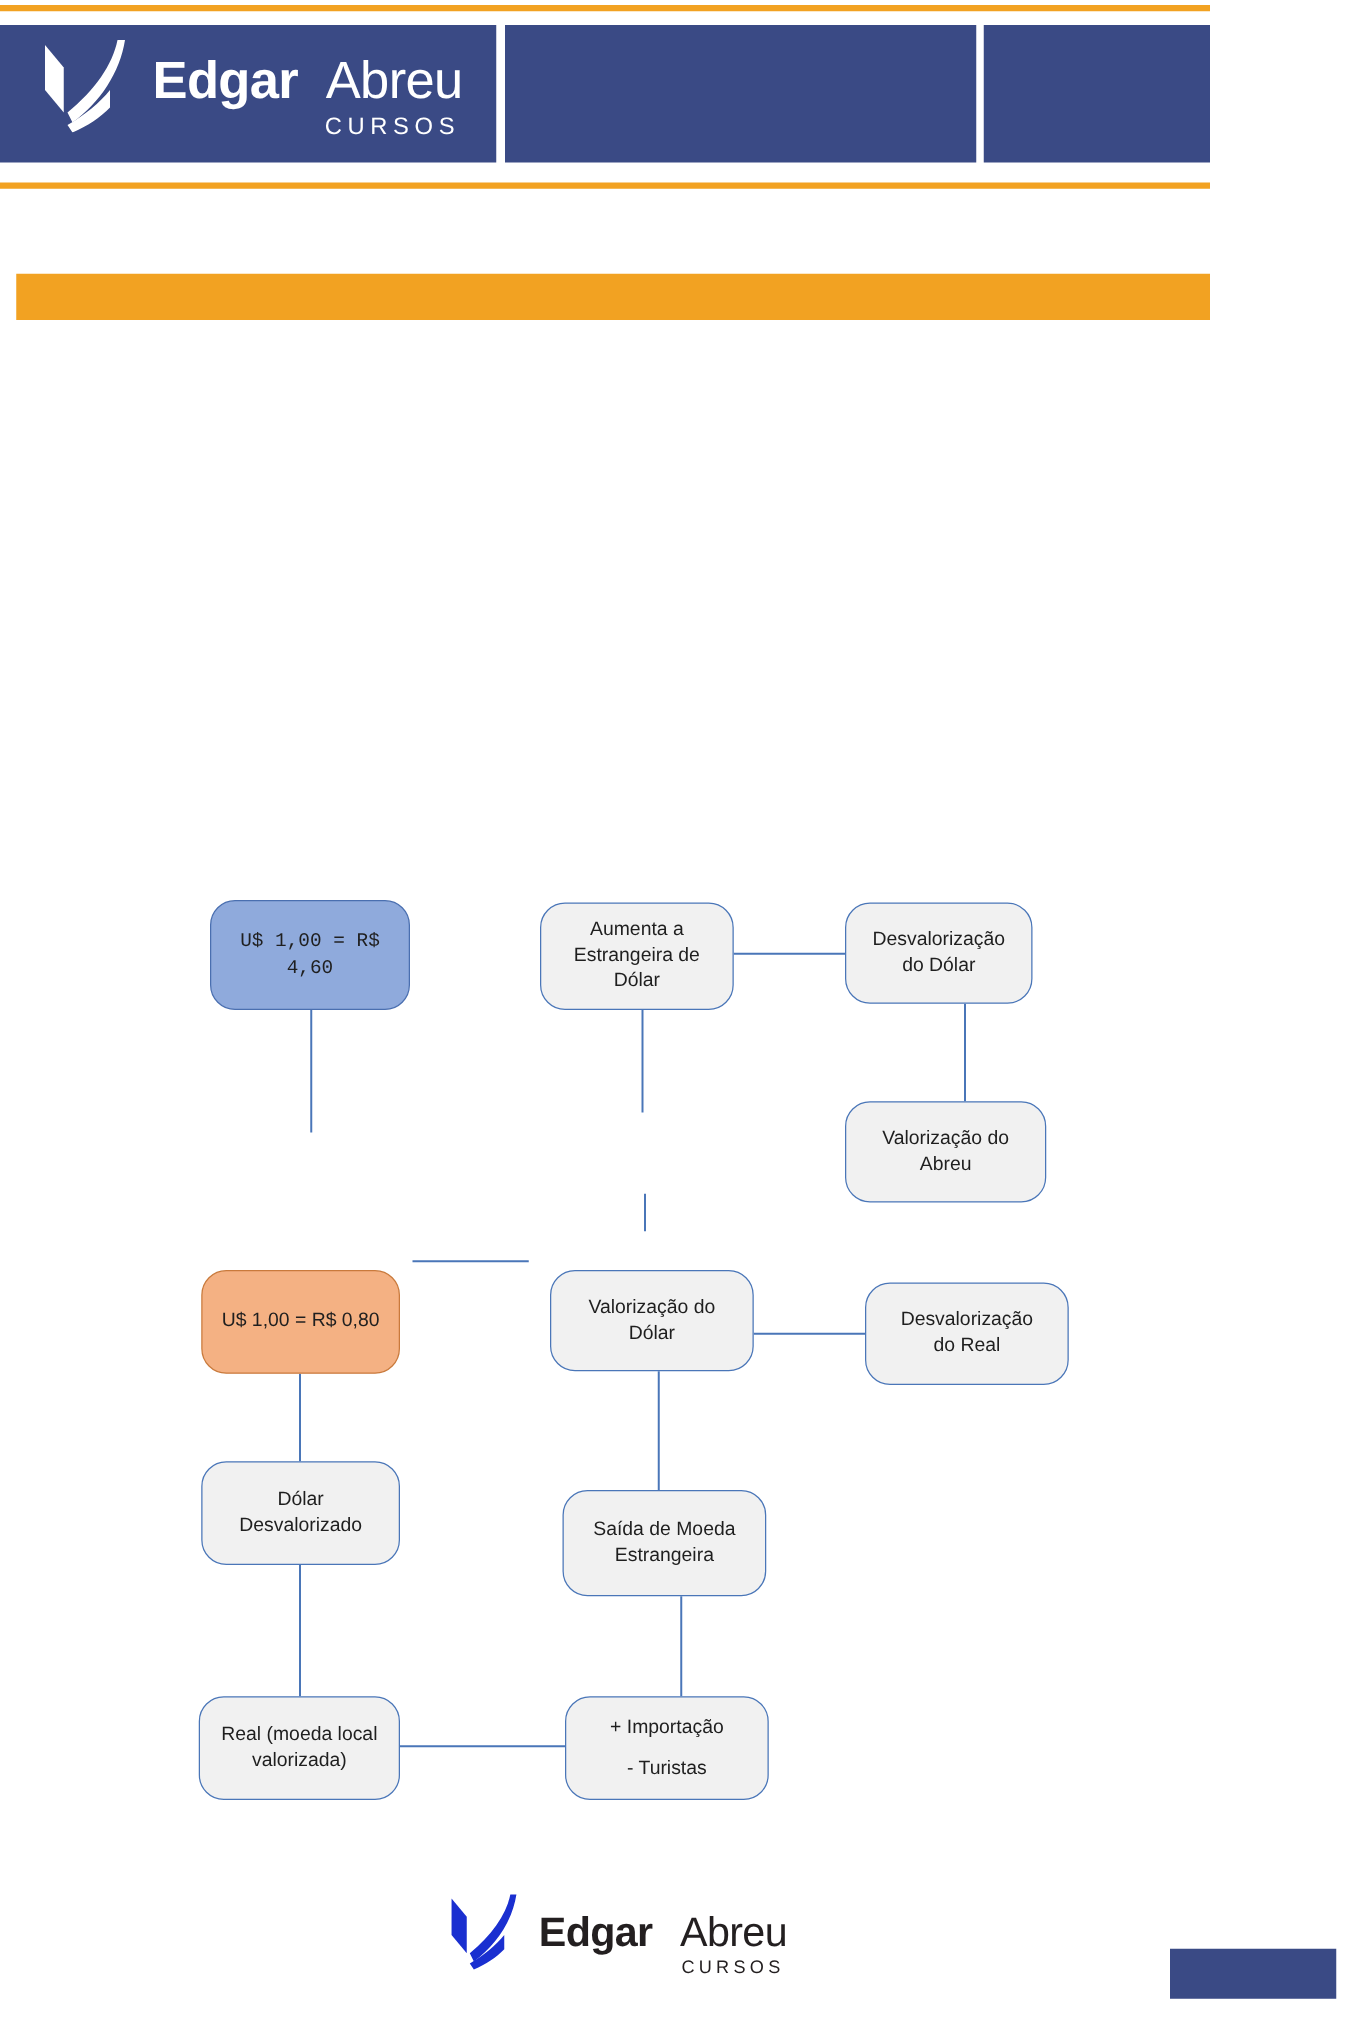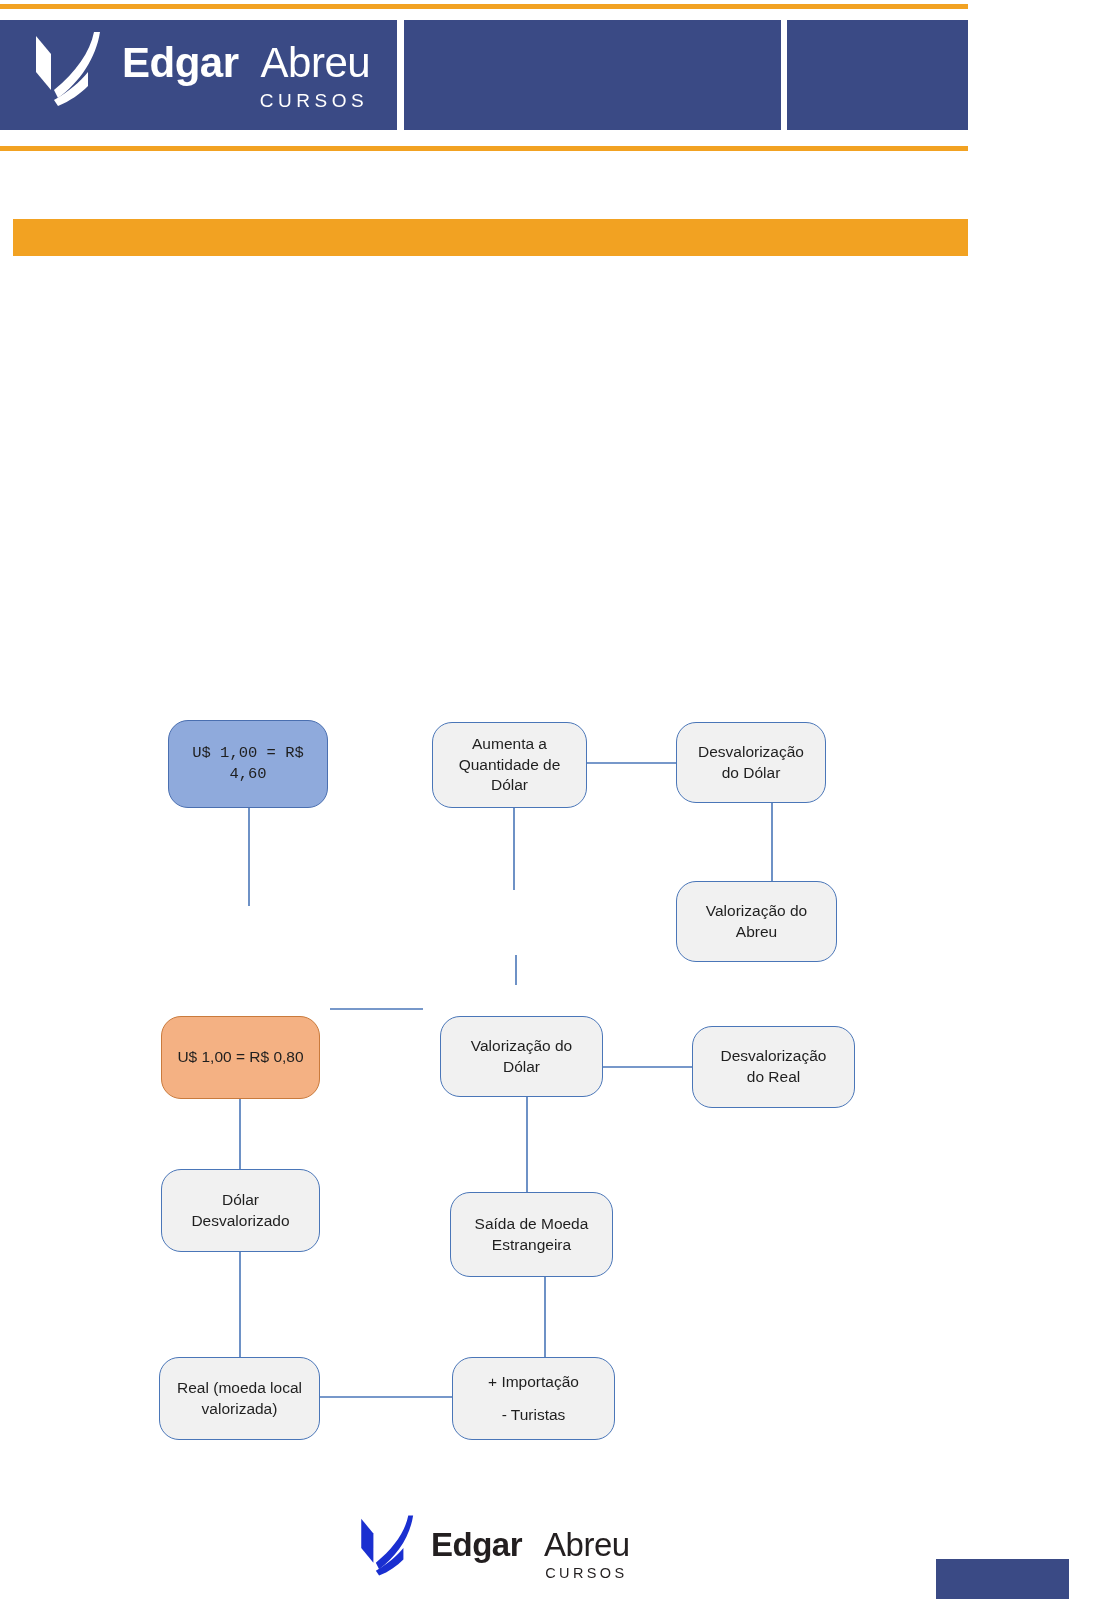--- a/index.html
+++ b/index.html
@@ -220,21 +220,21 @@
 
   <div class="node accent-blue" style="left:168px; top:720px; width:160px; height:88px;font-family:Liberation Mono, monospace;">
     <span class="lines">
         <span>U$ 1,00 = R$ 4,60</span>
       </span>
   </div>
 
   <div class="node" style="left:432px; top:722px; width:155px; height:86px;">
     <span class="lines">
       <span>Aumenta a</span>
-      <span>Quantidade de</span>
+      <span>Estrangeira de</span>
       <span>Dólar</span>
     </span>
   </div>
 
   <div class="node" style="left:676px; top:722px; width:150px; height:81px;">
     <span class="lines">
       <span>Desvalorização</span>
       <span>do Dólar</span>
     </span>
   </div>

